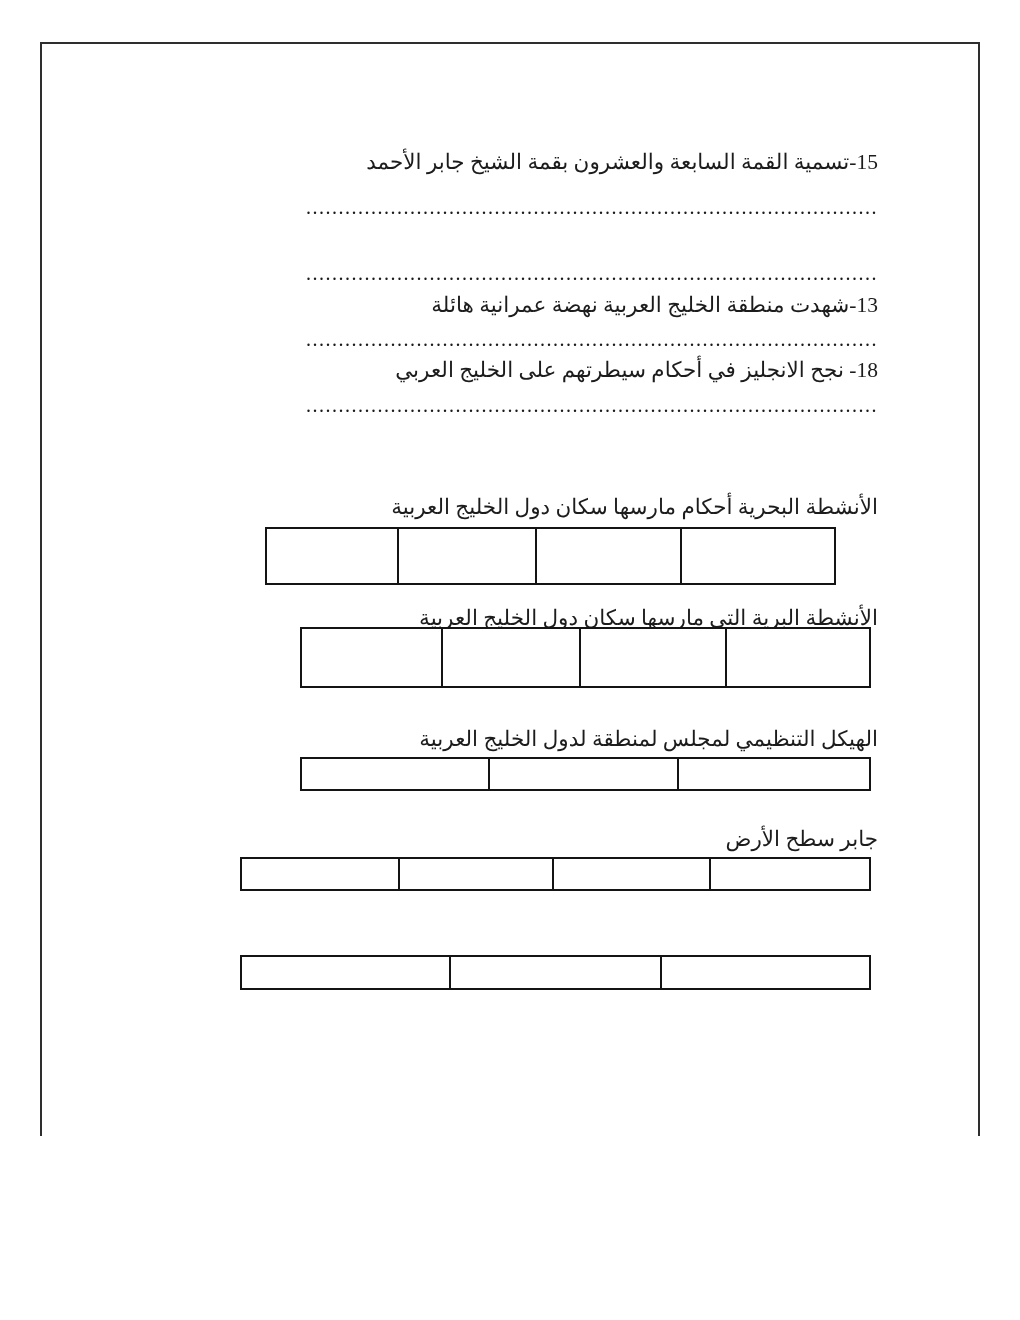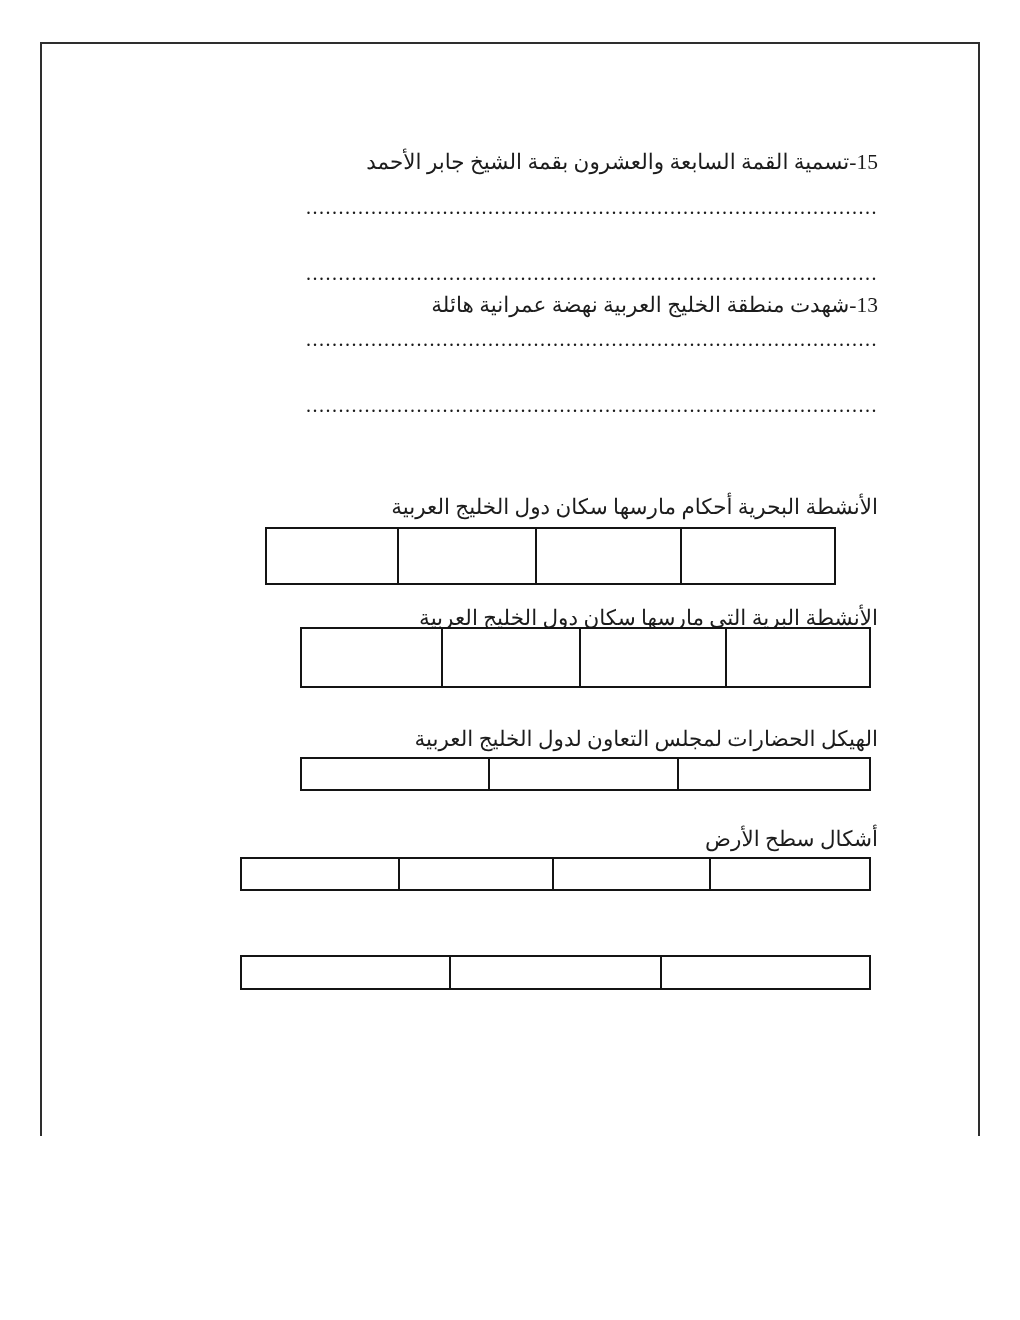--- a/index.html
+++ b/index.html
@@ -68,47 +68,48 @@
   <div class="frame"></div>
 
   <div class="line" style="top:146px">15-تسمية القمة السابعة والعشرون بقمة الشيخ جابر الأحمد</div>
   <div class="line dots" style="top:191px">....................................................................................................</div>
 
   <div class="line dots" style="top:257px">....................................................................................................</div>
 
   <div class="line" style="top:289px">13-شهدت منطقة الخليج العربية نهضة عمرانية هائلة</div>
   <div class="line dots" style="top:323px">....................................................................................................</div>
 
+  <div class="line" style="top:354px">18- نجح الانجليز في أحكام سيطرتهم على الخليج العربي</div>
   <div class="line dots" style="top:389px">....................................................................................................</div>
 
 
   <div class="line" style="top:491px">الأنشطة البحرية أحكام مارسها سكان دول الخليج العربية</div>
   <div class="dtable" style="top:527px; left:265px; width:571px; height:58px">
     <div class="cell" style="flex:132 0 0"></div>
     <div class="cell" style="flex:139 0 0"></div>
     <div class="cell" style="flex:145 0 0"></div>
     <div class="cell" style="flex:155 0 0"></div>
   </div>
 
   <div class="line" style="top:602px">الأنشطة البرية التي مارسها سكان دول الخليج العربية</div>
   <div class="dtable" style="top:627px; left:300px; width:571px; height:61px">
     <div class="cell" style="flex:141 0 0"></div>
     <div class="cell" style="flex:139 0 0"></div>
     <div class="cell" style="flex:146 0 0"></div>
     <div class="cell" style="flex:145 0 0"></div>
   </div>
 
-  <div class="line" style="top:723px">الهيكل الحضارات لمجلس التعاون لدول الخليج العربية</div>
+  <div class="line" style="top:723px">الهيكل التنظيمي لمجلس لمنطقة لدول الخليج العربية</div>
   <div class="dtable" style="top:757px; left:300px; width:571px; height:34px">
     <div class="cell" style="flex:189 0 0"></div>
     <div class="cell" style="flex:189 0 0"></div>
     <div class="cell" style="flex:193 0 0"></div>
   </div>
 
-  <div class="line" style="top:823px">أشكال سطح الأرض</div>
+  <div class="line" style="top:823px">جابر سطح الأرض</div>
   <div class="dtable" style="top:857px; left:240px; width:631px; height:34px">
     <div class="cell" style="flex:158 0 0"></div>
     <div class="cell" style="flex:155 0 0"></div>
     <div class="cell" style="flex:157 0 0"></div>
     <div class="cell" style="flex:161 0 0"></div>
   </div>
 
   <div class="dtable" style="top:955px; left:240px; width:631px; height:35px">
     <div class="cell" style="flex:210 0 0"></div>
     <div class="cell" style="flex:211 0 0"></div>

